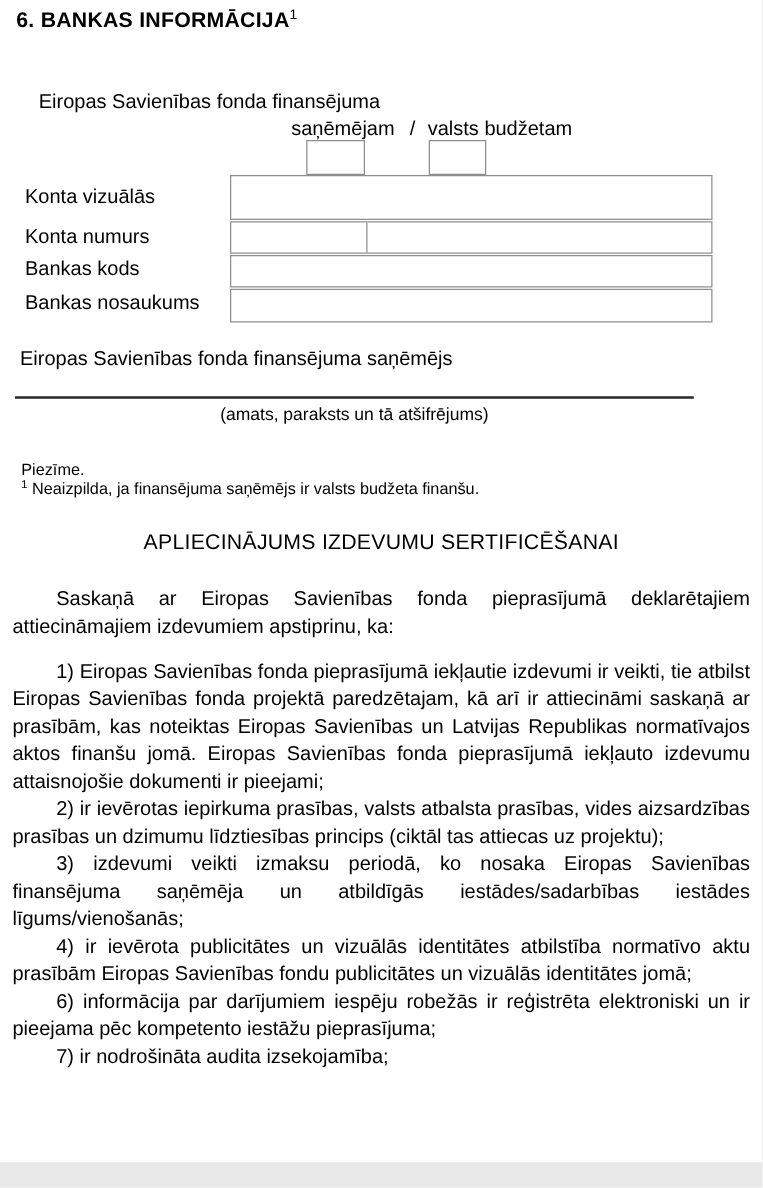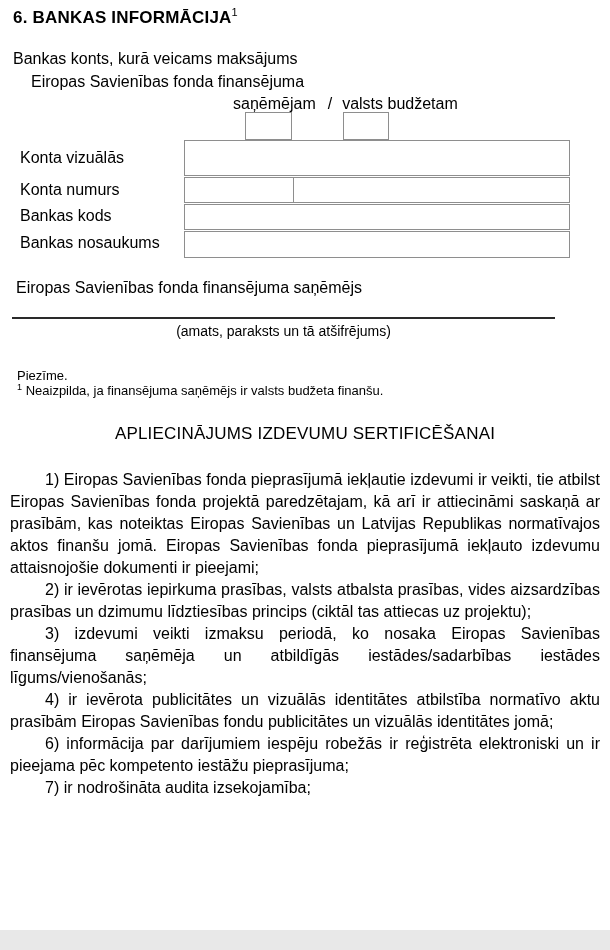--- a/index.html
+++ b/index.html
@@ -70,21 +70,20 @@
   .cert p.intro{margin-bottom:14px;}
   .opt-sep{margin-left:12px;margin-right:10px;}
 </style>
 </head>
 <body>
 
 <div class="page">
 
   <div class="abs doc-title"><span>6. BANKAS INFORMĀCIJA</span><sup>1</sup></div>
 
-  <div class="abs plain" style="left:13px;top:50px;">Bankas konts, kurā veicams maksājums</div>
   <div class="abs plain" style="left:31px;top:73px;">Eiropas Savienības fonda finansējuma</div>
 
   <div class="abs plain" style="left:233px;top:95px;">
     <span>saņēmējam</span><span class="opt-sep">/</span><span>valsts budžetam</span>
   </div>
 
   <div class="abs form-box checkbox" style="left:245px;top:112px;"></div>
   <div class="abs form-box checkbox" style="left:343px;top:112px;width:46px;"></div>
 
   <div class="abs plain" style="left:20px;top:149px;">Konta vizuālās</div>
@@ -102,20 +101,21 @@
   <div class="abs plain" style="left:16px;top:279px;">Eiropas Savienības fonda finansējuma saņēmējs</div>
   <div class="abs sig-line" style="left:12px;top:317px;width:543px;"></div>
   <div class="abs caption" style="left:12px;top:323px;width:543px;">(amats, paraksts un tā atšifrējums)</div>
 
 
   <div class="abs plain small" style="left:17px;top:368px;">Piezīme.</div>
   <div class="abs small footnote" style="left:17px;top:382px;width:580px;"><sup>1</sup> <span>Neaizpilda, ja finansējuma saņēmējs ir valsts budžeta finanšu.</span></div>
 
   <div class="abs cert">
     <h2 class="cert-heading">APLIECINĀJUMS IZDEVUMU SERTIFICĒŠANAI</h2>
+    <p class="intro">Saskaņā ar Eiropas Savienības fonda pieprasījumā deklarētajiem attiecināmajiem izdevumiem apstiprinu, ka:</p>
     <p>1) Eiropas Savienības fonda pieprasījumā iekļautie izdevumi ir veikti, tie atbilst Eiropas Savienības fonda projektā paredzētajam, kā arī ir attiecināmi saskaņā ar prasībām, kas noteiktas Eiropas Savienības un Latvijas Republikas normatīvajos aktos finanšu jomā. Eiropas Savienības fonda pieprasījumā iekļauto izdevumu attaisnojošie dokumenti ir pieejami;</p>
     <p>2) ir ievērotas iepirkuma prasības, valsts atbalsta prasības, vides aizsardzības prasības un dzimumu līdztiesības princips (ciktāl tas attiecas uz projektu);</p>
     <p>3) izdevumi veikti izmaksu periodā, ko nosaka Eiropas Savienības finansējuma saņēmēja un atbildīgās iestādes/sadarbības iestādes līgums/vienošanās;</p>
     <p>4) ir ievērota publicitātes un vizuālās identitātes atbilstība normatīvo aktu prasībām Eiropas Savienības fondu publicitātes un vizuālās identitātes jomā;</p>
     <p>6) informācija par darījumiem iespēju robežās ir reģistrēta elektroniski un ir pieejama pēc kompetento iestāžu pieprasījuma;</p>
     <p>7) ir nodrošināta audita izsekojamība;</p>
   </div>
 
 </div>
 

